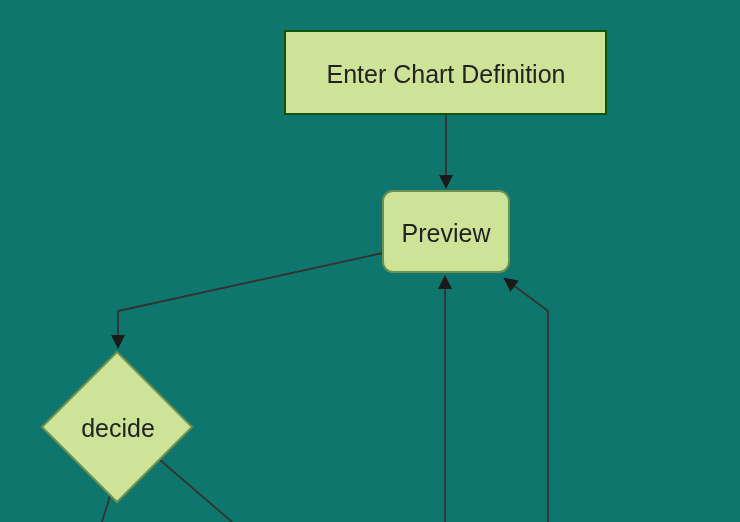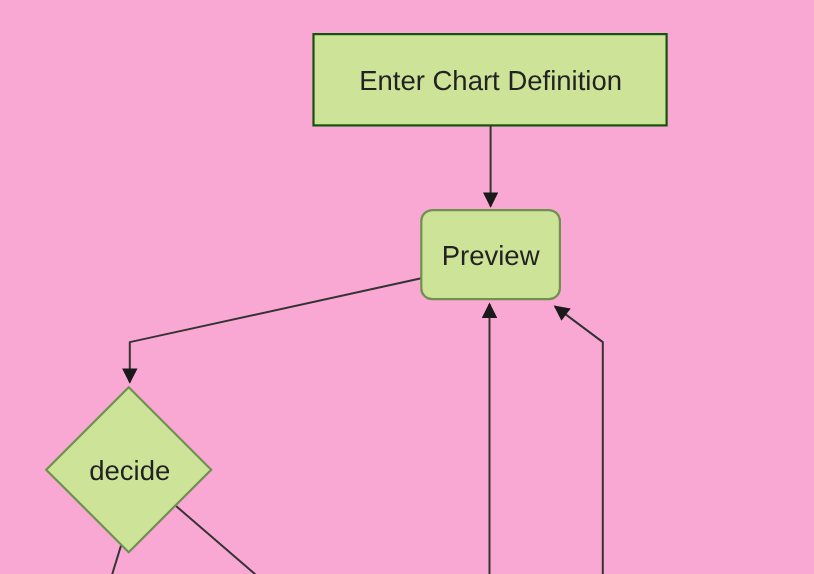--- a/index.html
+++ b/index.html
@@ -4,21 +4,21 @@
 <style>
   html, body {
     margin: 0;
     padding: 0;
     background: #ffffff;
   }
   .stage {
     position: relative;
     width: 740px;
     height: 522px;
-    background: #f9a8d4;
+    background: #0f766e;
     overflow: hidden;
     font-family: "Liberation Sans", "DejaVu Sans", sans-serif;
   }
   svg { display: block; }
 
   .node-shape {
     stroke-width: 2px;
   }
   .rect-node    { stroke: #13540c; }
   .round-node   { stroke: #6f9150; }

